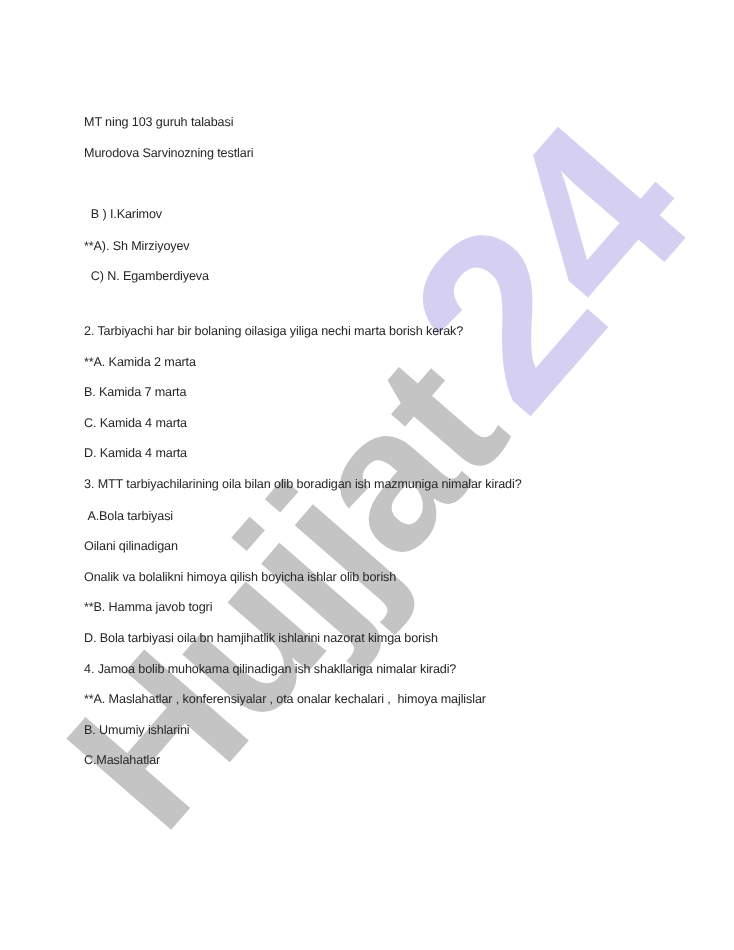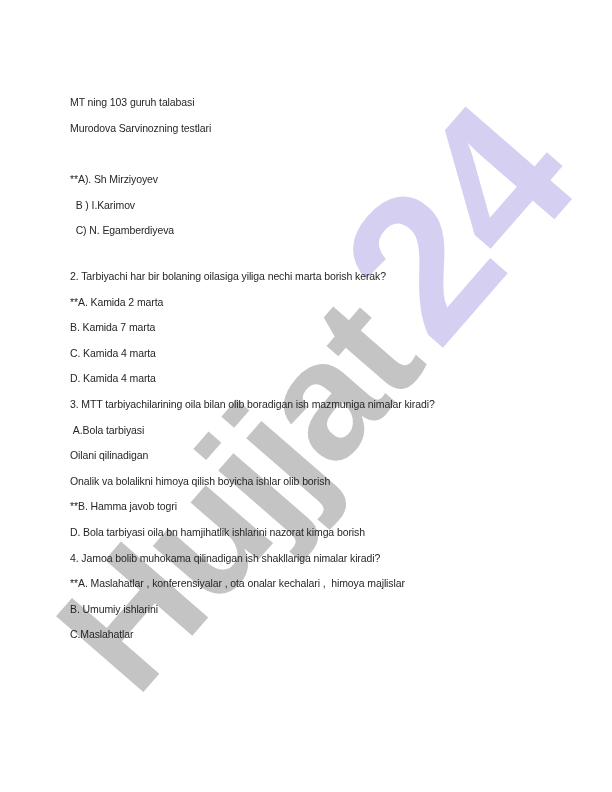--- a/index.html
+++ b/index.html
@@ -65,23 +65,23 @@
 
   <div class="doc">
     <p class="line">MT ning 103 guruh talabasi</p>
     <p class="line">Murodova Sarvinozning testlari</p>
     <div class="blank-line"></div>
 
     <div class="questions">
 
         <div class="qblock">
 
+            <p class="line">  B ) I.Karimov</p>
+
             <p class="line">**A). Sh Mirziyoyev</p>
-
-            <p class="line">  B ) I.Karimov</p>
 
             <p class="line">  C) N. Egamberdiyeva</p>
 
         </div>
 
         <div class="qblock">
           <p class="line">2. Tarbiyachi har bir bolaning oilasiga yiliga nechi marta borish kerak?</p>
 
             <p class="line">**A. Kamida 2 marta</p>
 

